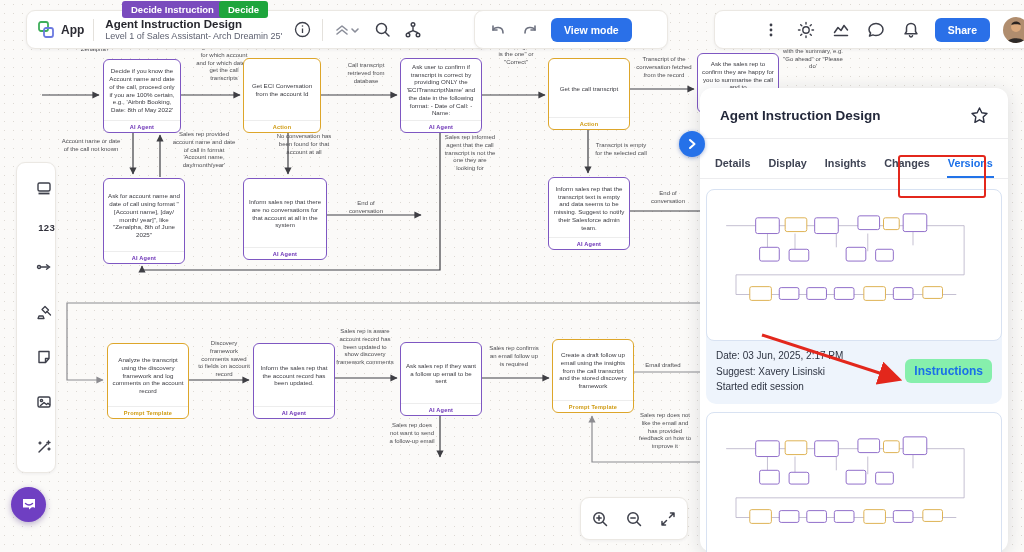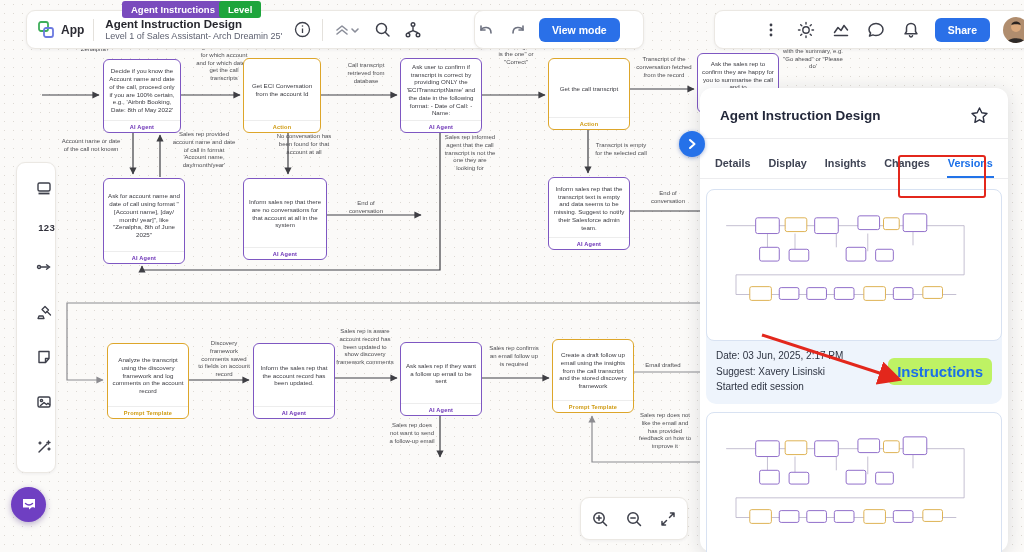--- a/index.html
+++ b/index.html
@@ -11,21 +11,21 @@
     background-size:9px 9px;
   }
   
   .card{
     position:absolute;background:#fff;border:1px solid #ebe8e3;border-radius:9px;
     box-shadow:0 1px 3px rgba(40,40,60,.06);
   }
   
   .tb{display:flex;align-items:center;margin-left:8px;}
   #tb-left{left:18px;top:10px;width:442px;height:37px;padding:0 10px;gap:9px;z-index:30;}
-  #tb-mid{left:466px;top:10px;width:168px;height:37px;padding:0 0;gap:10px;z-index:30;}
+  #tb-mid{left:466px;top:10px;width:168px;height:37px;padding:0 12px;gap:10px;z-index:30;}
   #tb-right{left:706px;top:10px;width:304px;height:37px;padding:0 10px;gap:13px;z-index:30;justify-content:flex-end;}
   .vdiv{width:1px;height:22px;background:#e4e1dc;}
   .logo-wrap{display:flex;align-items:center;gap:5px;}
   .app-name{font-size:12px;font-weight:bold;color:#2b2b33;}
   .title-block{line-height:1.15;margin-left:2px;}
   .doc-title{font-size:11.5px;font-weight:bold;color:#27272e;white-space:nowrap;}
   .doc-subtitle{font-size:9px;color:#5e6170;white-space:nowrap;}
   .icon-btn{display:flex;align-items:center;justify-content:center;width:22px;height:22px;color:#3d3f4a;cursor:pointer;flex:0 0 auto;}
   .icon-btn svg{display:block;}
   .blue-btn{background:#2a70e8;color:#fff;font-size:10.5px;font-weight:bold;border:none;border-radius:6px;padding:6px 13px;cursor:pointer;white-space:nowrap;}
@@ -58,21 +58,21 @@
   #panel-header{display:flex;align-items:center;justify-content:space-between;padding:16px 18px 12px 20px;border-bottom:1px solid #ececee;}
   #panel-title{font-size:13.5px;font-weight:bold;color:#23283a;}
   #panel-tabs{display:flex;align-items:center;gap:16px;padding:16px 0 0 14px;border-bottom:1px solid #ececee;}
   .tab{font-size:10.8px;font-weight:bold;color:#3e4353;padding:2px 1px 9px;cursor:pointer;white-space:nowrap;}
   .tab.active{color:#1a6fe8;border-bottom:2.5px solid #2273e8;padding-bottom:6.5px;}
   .version-card{margin:10px 6px 0 6px;background:#eef4fc;border-radius:10px;cursor:pointer;}
   .thumb-box{background:#fff;border:1px solid #d8e2f2;border-radius:8px;height:150px;display:flex;align-items:center;justify-content:center;overflow:hidden;}
   .thumb-box svg{width:272px;height:118px;}
   .version-info{display:flex;align-items:center;justify-content:space-between;padding:7px 10px 9px 10px;}
   .vi-lines{font-size:10px;color:#2e3442;line-height:1.55;}
-  .instructions-link{font-size:15px;font-weight:bold;color:#1a6fe8;background:#bef264;border-radius:6px;padding:5px 9px;cursor:pointer;white-space:nowrap;}
+  .instructions-link{font-size:12px;font-weight:bold;color:#1a6fe8;background:#86efac;border-radius:6px;padding:5px 9px;cursor:pointer;white-space:nowrap;}
   .version-card.plain{background:transparent;margin-top:8px;}
   
   #panel-collapse{position:absolute;left:679px;top:131px;width:26px;height:26px;border-radius:50%;background:#2571e9;display:flex;align-items:center;justify-content:center;box-shadow:0 1px 4px rgba(20,60,160,.4);cursor:pointer;z-index:25;}
   
   #annot-rect{position:absolute;left:898px;top:155px;width:84px;height:39px;border:2.5px solid #e3271c;border-radius:3px;z-index:26;pointer-events:none;}
   #annot-arrow{position:absolute;left:0;top:0;width:1024px;height:552px;z-index:26;pointer-events:none;}
 </style>
 </head>
 <body>
 
@@ -174,22 +174,22 @@
     <div class="flow-node t-agent" style="left: 400px; top: 342px; width: 80px; height: 72px;">
       <div class="node-text">Ask sales rep if they want a follow up email to be sent</div>
       <div class="node-footer">AI Agent</div>
     </div>
     <div class="flow-node t-prompt" style="left: 552px; top: 339px; width: 80px; height: 72px;">
       <div class="node-text">Create a draft follow up email using the insights from the call transcript and the stored discovery framework</div>
       <div class="node-footer">Prompt Template</div>
     </div>
   </div>
 
-<span class="badge" id="badge-type">Agent Instructions</span>
-<span class="badge" id="badge-status">Level</span>
+<span class="badge" id="badge-type">Decide Instruction</span>
+<span class="badge" id="badge-status">Decide</span>
 
 <div class="card tb" id="tb-left">
   <div class="logo-wrap">
     <svg width="19" height="19" viewBox="0 0 19 19">
       <rect x="2" y="2" width="9" height="9" rx="2" fill="none" stroke="#3fae5a" stroke-width="1.8"></rect>
       <rect x="7" y="8" width="9" height="9" rx="2" fill="none" stroke="#6c7ae0" stroke-width="1.8"></rect>
     </svg>
     <span class="app-name">App</span>
   </div>
   <div class="vdiv"></div>

